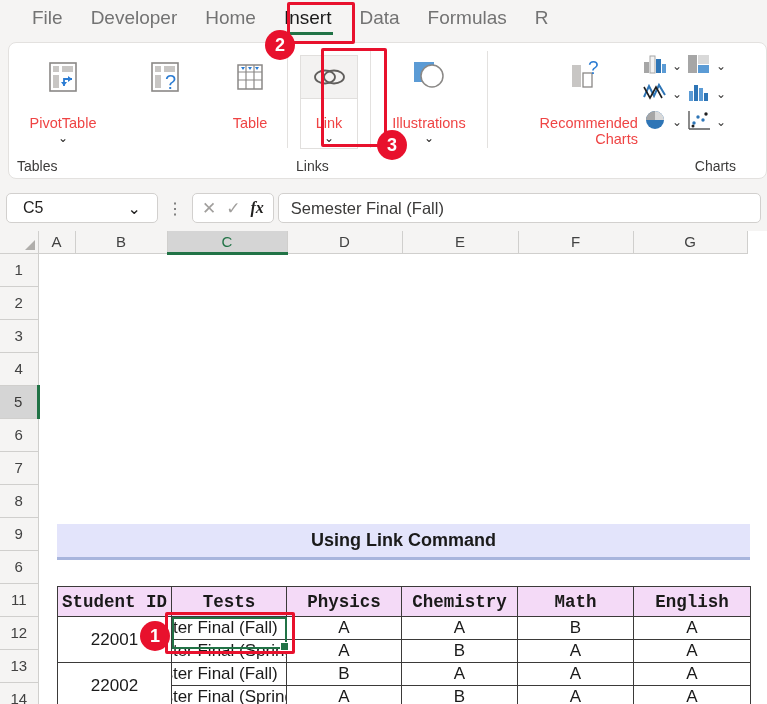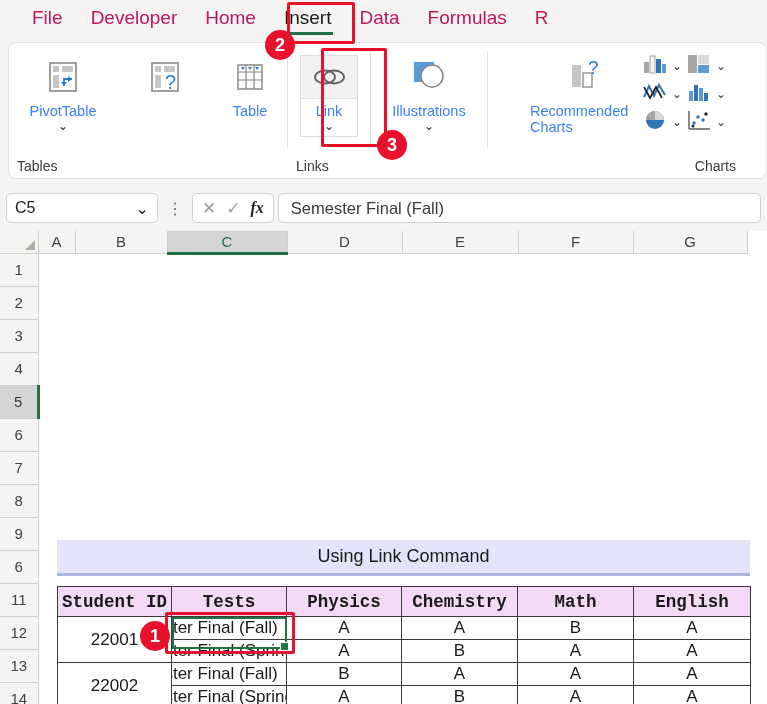--- a/index.html
+++ b/index.html
@@ -17,21 +17,21 @@
     height: 40px;
     background: #f5f4f3;
     display: flex;
     align-items: center;
     padding-left: 18px;
     gap: 0px;
     position: relative;
   }
   .tab {
     font-size: 19px;
-    color: #be185d;
+    color: #737373;
     padding: 4px 14px 8px 14px;
     white-space: nowrap;
     position: relative;
   }
   .tab.active { color: #1a1a1a; }
   .tab.active::after {
     content:"";
     position:absolute;
     left: 12px; right: 12px; bottom: 2px;
     height: 3px; background:#217346;
@@ -70,22 +70,22 @@
   }
   .group-sep { width: 1px; background: #e3e1df; margin: 8px 0 30px 0; }
 
   .bigbtn {
     width: 92px;
     display: flex; flex-direction: column; align-items: center;
     padding: 6px 2px 2px 2px;
     border-radius: 4px;
   }
   .bigbtn .lbl {
-    font-size: 14.5px; color:#3b82f6; text-align:left; line-height: 1.12;
-    margin-top: 4px;
+    font-size: 14.5px; color:#ef4444; text-align:right; line-height: 1.12;
+    margin-top: 16px;
   }
   .bigbtn .chev { font-size: 12px; color:#201f1e; line-height: 1; margin-top: 1px;}
   .icon-slot { height: 44px; display:flex; align-items:center; justify-content:center;}
 
   
   .linkbtn { width: 66px; }
   .linkbtn .inner-top {
     width: 58px; height: 44px;
     background: #f3f2f1;
     display:flex; align-items:center; justify-content:center;
@@ -127,21 +127,21 @@
   
   .fbar {
     height: 46px; background:#f5f4f3;
     display:flex; align-items:center;
     padding: 0 6px; gap: 4px;
   }
   .namebox {
     width: 152px; height: 30px;
     background:#fff; border:1px solid #d2d0ce; border-radius: 5px;
     display:flex; align-items:center; justify-content:space-between;
-    padding: 0 8px;
+    padding: 0 16px;
     font-size: 16px; color:#201f1e;
   }
   .dots { color:#6b6b6b; font-size: 16px; padding: 0 5px; letter-spacing:0; }
   .fbtns {
     height:30px; background:#fff; border:1px solid #d2d0ce; border-radius:5px;
     display:flex; align-items:center; gap:10px; padding: 0 9px;
     font-size: 17px; color:#a19f9d;
   }
   .fbtns .fx { color:#201f1e; font-style: italic; font-family:"Liberation Serif", serif; font-weight:bold; font-size:16px;}
   .fcontent {
@@ -192,21 +192,21 @@
   }
   .testtext {
     position:absolute; left: -52px; top: 50%; transform: translateY(-50%);
     white-space: nowrap;
   }
   .titlebar {
     position:absolute;
     background:#e3e4fb;
     border-bottom: 3px solid #a8b5dd;
     display:flex; align-items:center; justify-content:center;
-    font-weight:normal; font-size:18px; color:#1a1a1a;margin-top:16px;
+    font-weight:bold; font-size:18px; color:#1a1a1a;
   }
   .selcell {
     position:absolute;
     border: 2px solid #217346;
     pointer-events:none; z-index: 25;
   }
   .selcell::after{
     content:""; position:absolute; right:-4px; bottom:-4px;
     width:7px; height:7px; background:#217346; border:1px solid #fff;
   }

